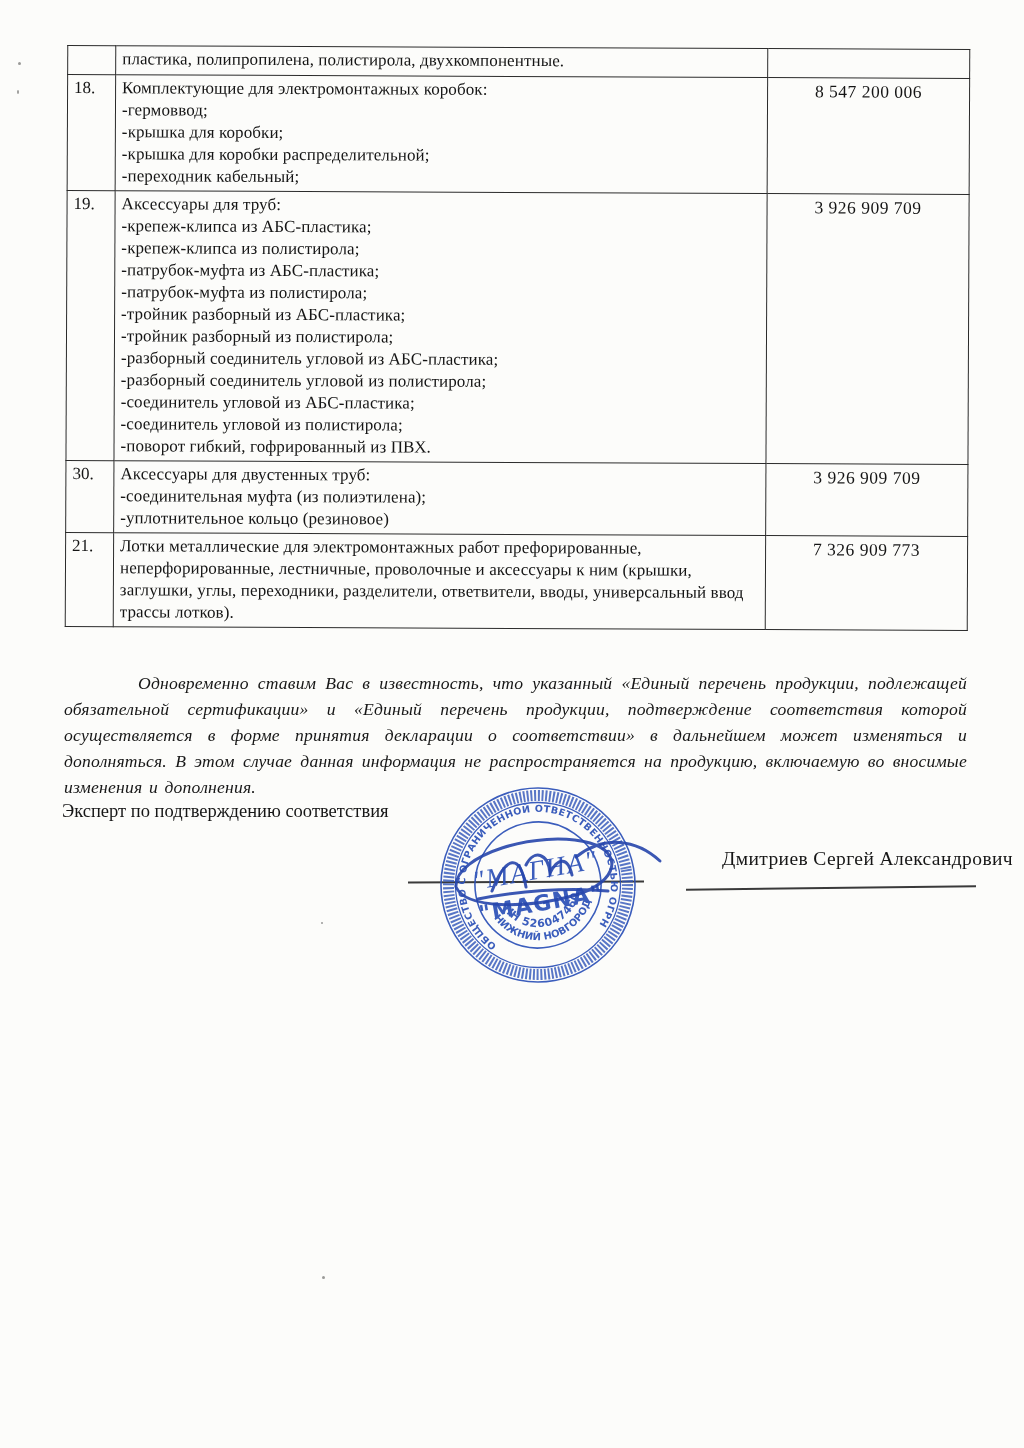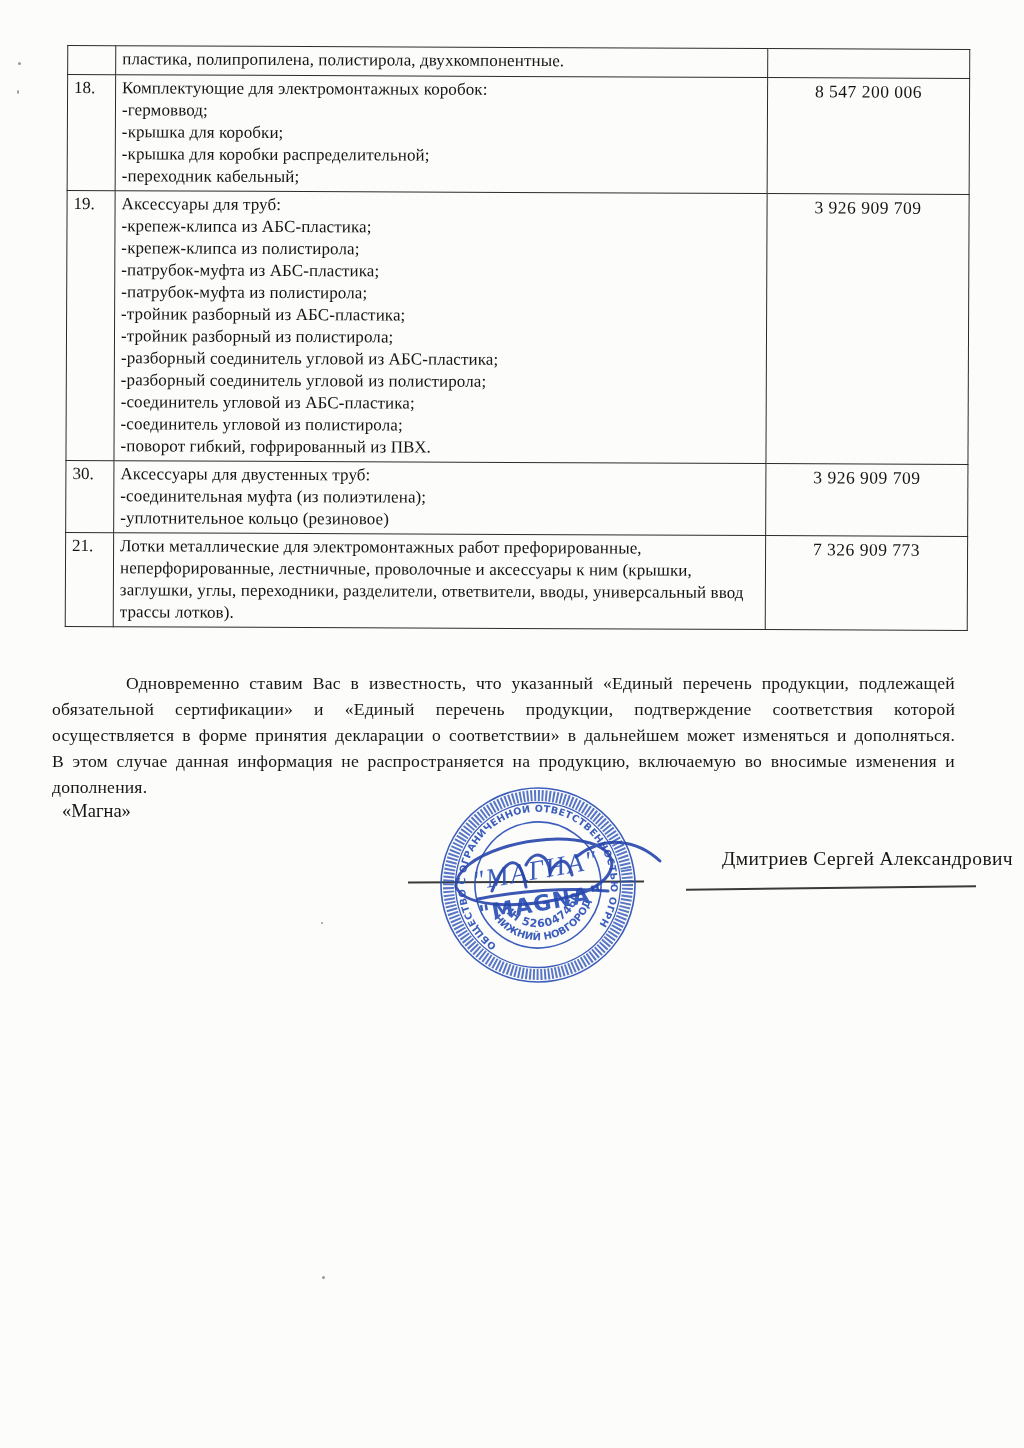--- a/index.html
+++ b/index.html
@@ -11,23 +11,23 @@
   
   .table-wrap{position:absolute;left:66px;top:47px;width:902px;transform:rotate(0.25deg);}
   table.doc{border-collapse:collapse;table-layout:fixed;width:902px;
     font-size:17px;line-height:22px;color:#151515;}
   table.doc td{border:1.6px solid #2b2b2b;vertical-align:top;padding:2px 6px 3px 6px;}
   td.num{padding-left:4px;}
   td.desc{white-space:pre-line;letter-spacing:0.1px;}
   td.code{text-align:center;vertical-align:middle;font-size:17.5px;letter-spacing:0.5px;}
   tr.r0{height:29px;} tr.r1{height:110px;} tr.r2{height:266px;} tr.r3{height:68px;} tr.r4{height:92px;}
   
-  .notice{position:absolute;left:52px;top:652px;width:903px;
+  .notice{position:absolute;left:64px;top:652px;width:903px;
     font-size:17.6px;line-height:26px;text-align:justify;text-indent:74px;
-    letter-spacing:0.2px;word-spacing:2px;}
+    letter-spacing:0.2px;word-spacing:2px;font-style:italic;}
   
   .expert{position:absolute;left:62px;top:798px;font-size:18.5px;line-height:27px;}
   .sig-name{position:absolute;left:694px;top:848px;font-size:19.5px;letter-spacing:0.4px;margin-left:28px;}
   .sig-line{position:absolute;height:2px;background:#3a3a3a;}
   .sig-line.l1{left:408px;top:881px;width:236px;transform:rotate(-0.2deg);}
   .sig-line.l2{left:686px;top:887px;width:290px;transform:rotate(-0.7deg);}
   
   .stamp{position:absolute;left:434px;top:781px;width:208px;height:208px;
     transform:rotate(-10deg);opacity:0.93;}
   .stamp svg{display:block;}
@@ -93,21 +93,21 @@
       <td class="desc">Лотки металлические для электромонтажных работ префорированные, неперфорированные, лестничные, проволочные и аксессуары к ним (крышки, заглушки, углы, переходники, разделители, ответвители, вводы, универсальный ввод трассы лотков).</td>
       <td class="code">7 326 909 773</td>
     </tr>
   </tbody>
     </table>
 </div>
 
 <p class="notice">Одновременно ставим Вас в известность, что указанный «Единый перечень продукции, подлежащей обязательной сертификации» и «Единый перечень продукции, подтверждение соответствия которой осуществляется в форме принятия декларации о соответствии» в дальнейшем может изменяться и дополняться. В этом случае данная информация не распространяется на продукцию, включаемую во вносимые изменения и дополнения.</p>
 
 <div class="expert">
-  <div>«Магна»</div>
+  <div>Эксперт по подтверждению соответствия</div>
 </div>
 
 <div class="sig-name">Дмитриев Сергей Александрович</div>
 <div class="sig-line l1"></div>
 <div class="sig-line l2"></div>
 
 <div class="stamp">
   <svg width="208" height="208" viewBox="-104 -104 208 208">
     <g fill="none" stroke="#2d52b8">
       <circle r="97" stroke-width="1.6"></circle>

